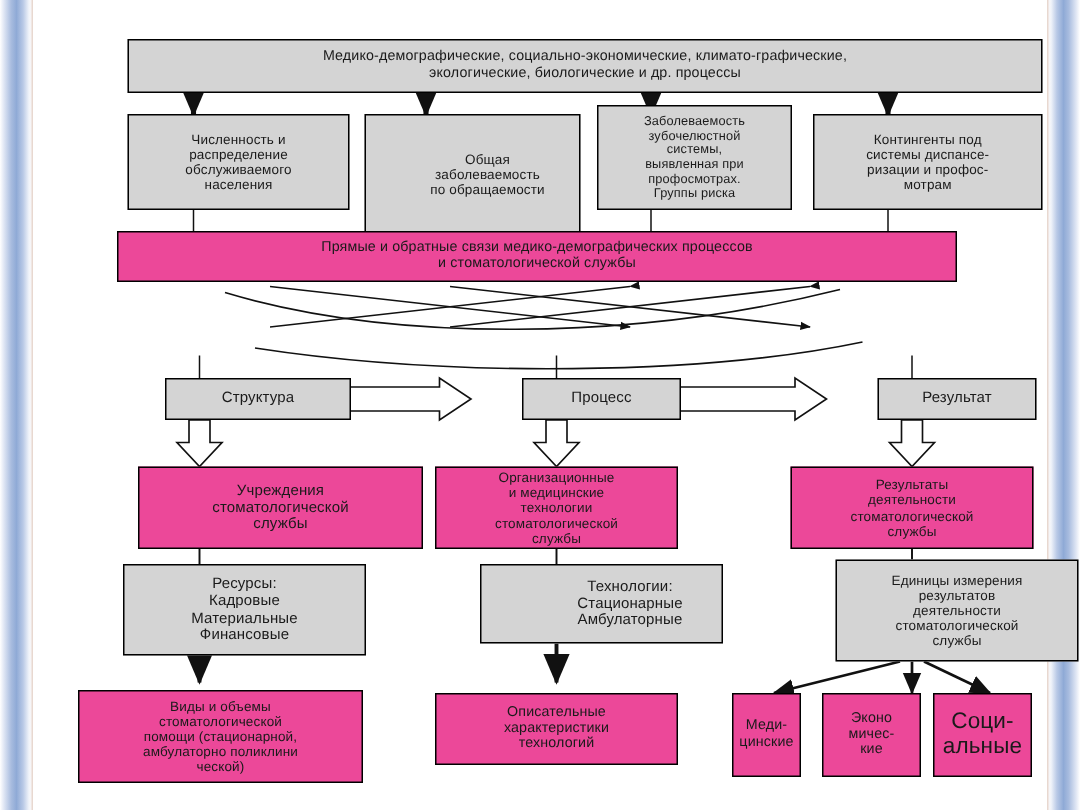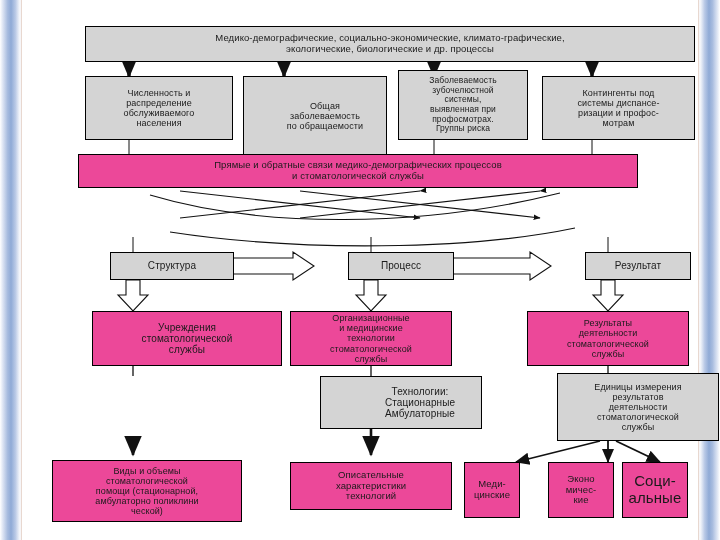--- a/index.html
+++ b/index.html
@@ -211,39 +211,43 @@
     <div class="node white" style="left:290px; top:311px; width:162px; height:55px; font-size:9px;">Организационные
 и медицинские
 технологии
 стоматологической
 службы</div>
     <div class="node white" style="left:527px; top:311px; width:162px; height:55px; font-size:9px;">Результаты
 деятельности
 стоматологической
 службы</div>
 
+    <div class="node gray" style="left:52px; top:376px; width:162px; height:61px; font-size:10px;">Ресурсы:
+Кадровые
+Материальные
+Финансовые</div>
     <div class="node gray" style="left:290px; top:376px; width:162px; height:53px; font-size:10px;padding-left:42px;">Технологии:
 Стационарные
 Амбулаторные</div>
     <div class="node gray" style="left:527px; top:373px; width:162px; height:68px; font-size:9px;">Единицы измерения
 результатов
 деятельности
 стоматологической
 службы</div>
 
     <div class="node white" style="left:52px; top:460px; width:190px; height:62px; font-size:9px;">Виды и объемы
 стоматологической
 помощи (стационарной,
 амбулаторно поликлини
 ческой)</div>
     <div class="node white" style="left:290px; top:462px; width:162px; height:48px; font-size:9.5px;">Описательные
 характеристики
 технологий</div>
 
-    <div class="node white" style="left:464px; top:462px; width:56px; height:56px; font-size:9.5px;">Меди-
+    <div class="node white" style="left:488px; top:462px; width:46px; height:56px; font-size:9.5px;">Меди-
 цинские</div>
     <div class="node white" style="left:548px; top:462px; width:66px; height:56px; font-size:9.5px;">Эконо
 мичес-
 кие</div>
     <div class="node white" style="left:622px; top:462px; width:66px; height:56px; font-size:15px;">Соци-
 альные</div>
 
   </div>
 </div>
 

